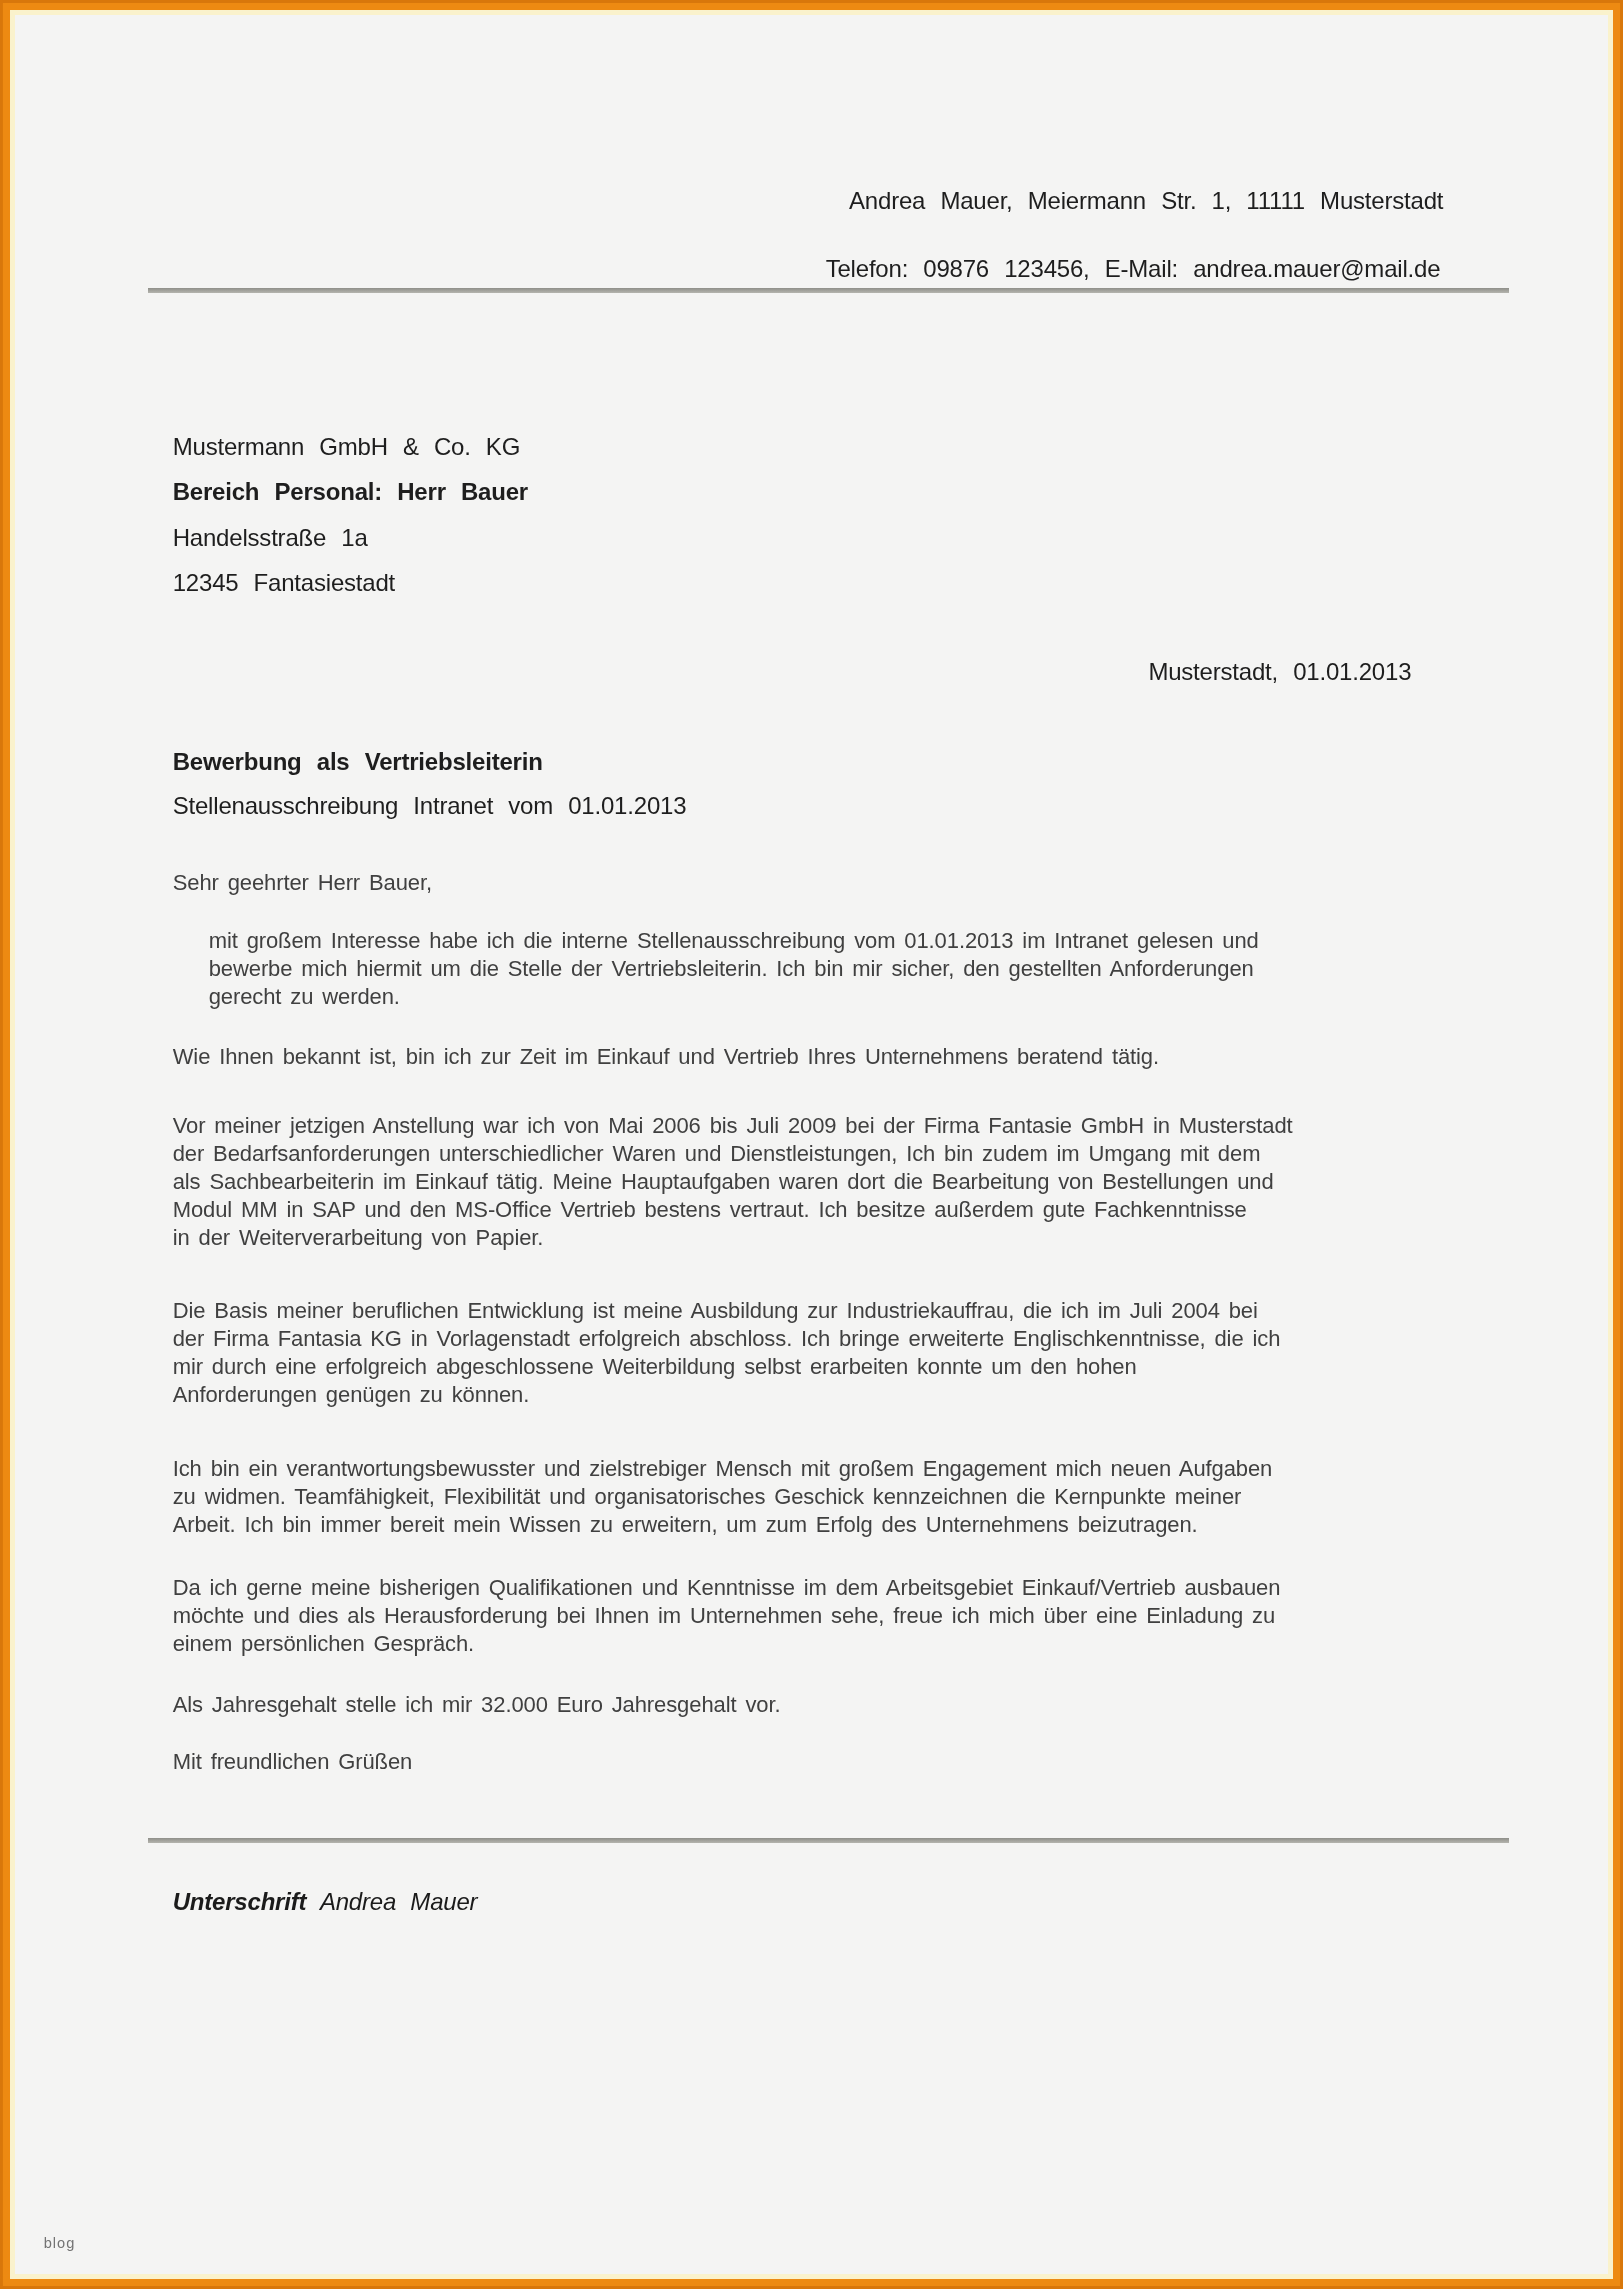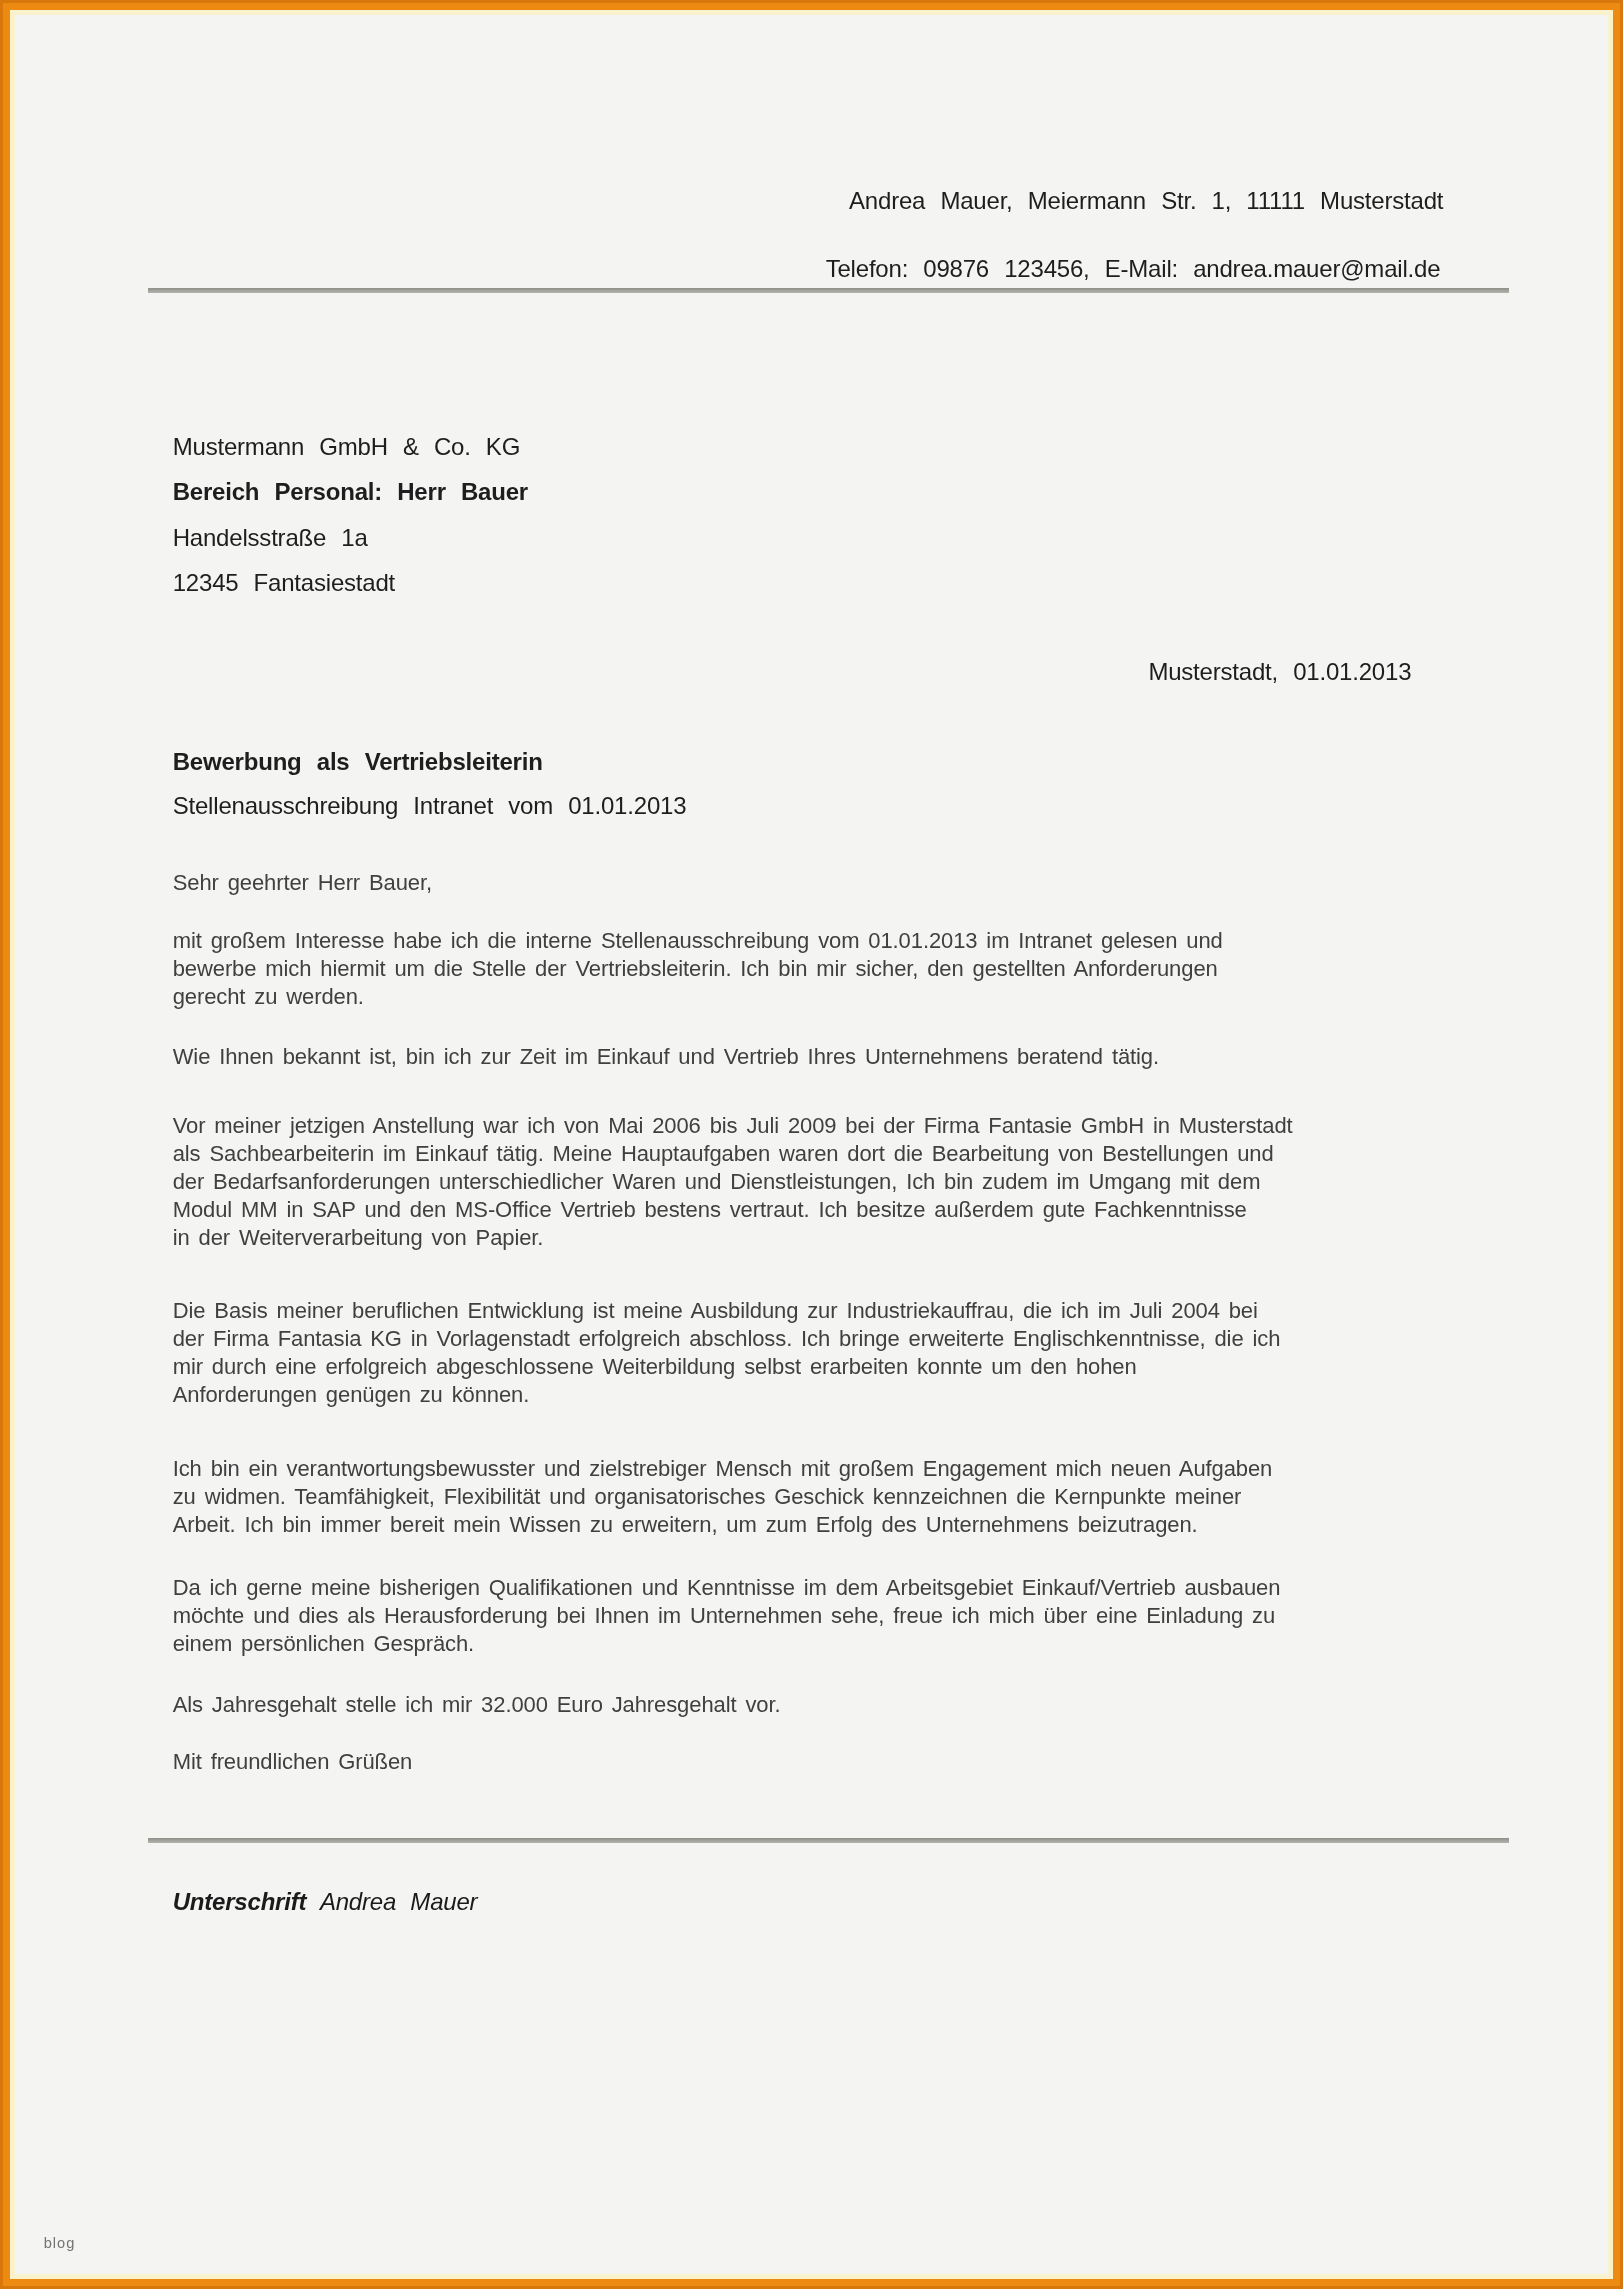--- a/index.html
+++ b/index.html
@@ -67,21 +67,21 @@
   .body-text {
     left: 158px;
     width: 1349px;
     font-size: 22px;
     line-height: 28px;
     word-spacing: 2.9px;
     letter-spacing: -0.1px;
     color: #404040;
   }
   .salutation { top: 854px; }
-  .p1 { top: 912px; }
+  .p1 { top: 912px; margin-left: 36px; }
   .p2 { top: 1028px; }
   .p3 { top: 1097px; }
   .p4 { top: 1282px; }
   .p5 { top: 1440px; }
   .p6 { top: 1559px; }
   .salary { top: 1676px; }
   .closing { top: 1733px; }
   .signature {
     left: 158px;
     top: 1873px;
@@ -132,22 +132,22 @@
         <div>bewerbe mich hiermit um die Stelle der Vertriebsleiterin. Ich bin mir sicher, den gestellten Anforderungen</div>
         <div>gerecht zu werden.</div>
       </div>
 
     <div class="block body-text p2">
         <div>Wie Ihnen bekannt ist, bin ich zur Zeit im Einkauf und Vertrieb Ihres Unternehmens beratend tätig.</div>
       </div>
 
     <div class="block body-text p3">
         <div>Vor meiner jetzigen Anstellung war ich von Mai 2006 bis Juli 2009 bei der Firma Fantasie GmbH in Musterstadt</div>
+        <div>der Bedarfsanforderungen unterschiedlicher Waren und Dienstleistungen, Ich bin zudem im Umgang mit dem</div>
         <div>als Sachbearbeiterin im Einkauf tätig. Meine Hauptaufgaben waren dort die Bearbeitung von Bestellungen und</div>
-        <div>der Bedarfsanforderungen unterschiedlicher Waren und Dienstleistungen, Ich bin zudem im Umgang mit dem</div>
         <div>Modul MM in SAP und den MS-Office Vertrieb bestens vertraut. Ich besitze außerdem gute Fachkenntnisse</div>
         <div>in der Weiterverarbeitung von Papier.</div>
       </div>
 
     <div class="block body-text p4">
         <div>Die Basis meiner beruflichen Entwicklung ist meine Ausbildung zur Industriekauffrau, die ich im Juli 2004 bei</div>
         <div>der Firma Fantasia KG in Vorlagenstadt erfolgreich abschloss. Ich bringe erweiterte Englischkenntnisse, die ich</div>
         <div>mir durch eine erfolgreich abgeschlossene Weiterbildung selbst erarbeiten konnte um den hohen</div>
         <div>Anforderungen genügen zu können.</div>
       </div>

